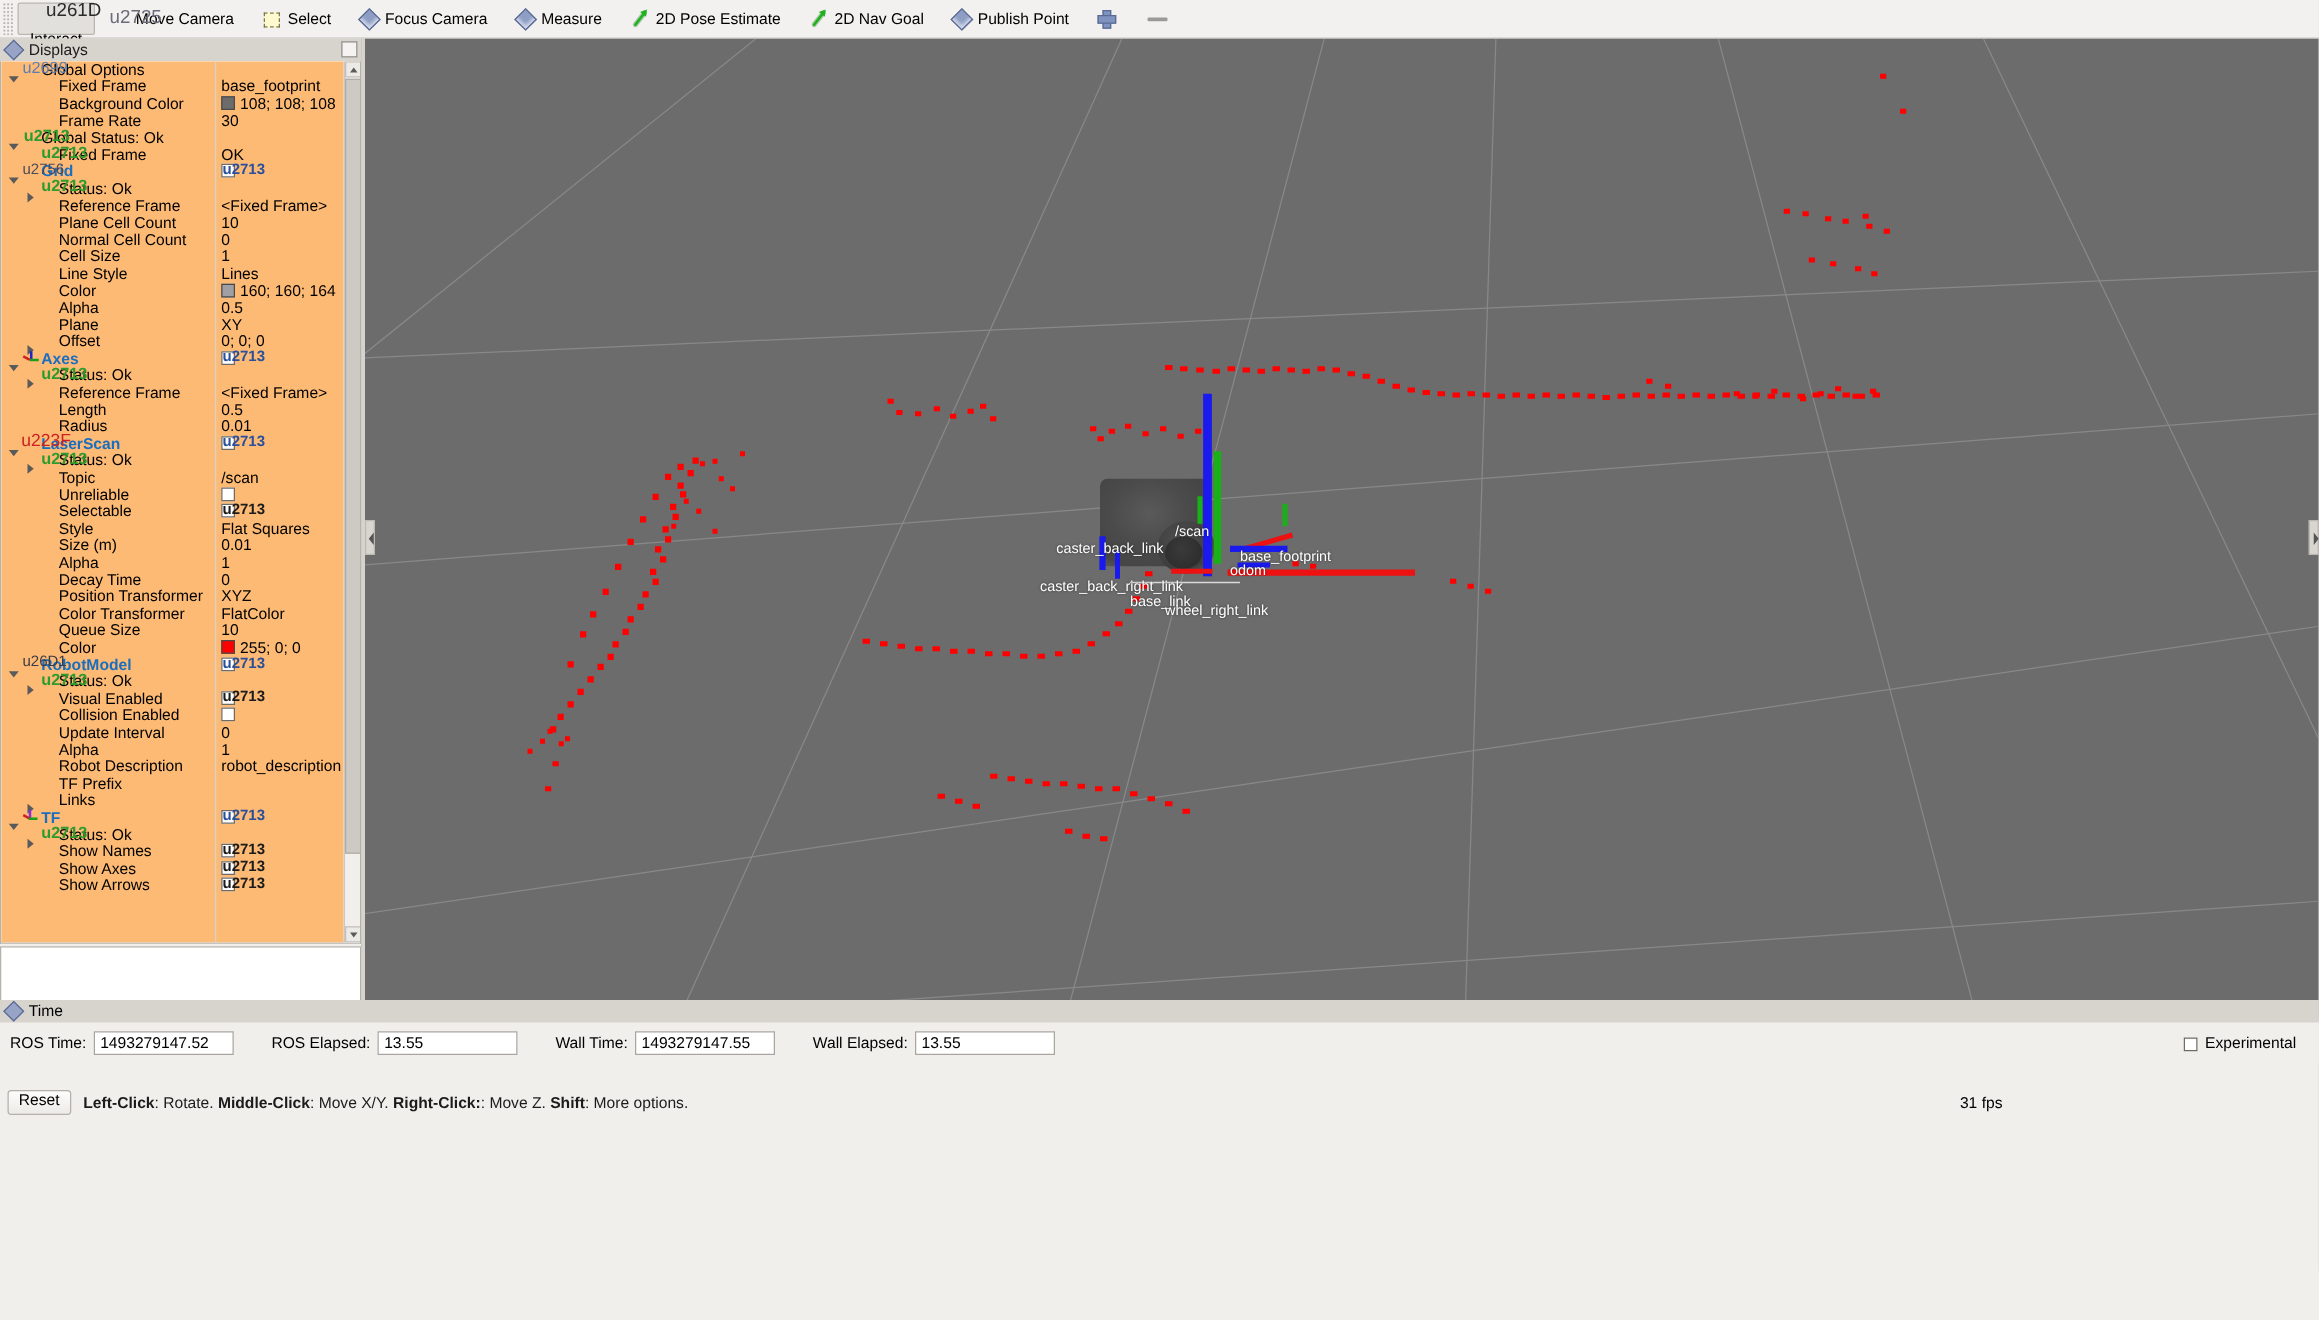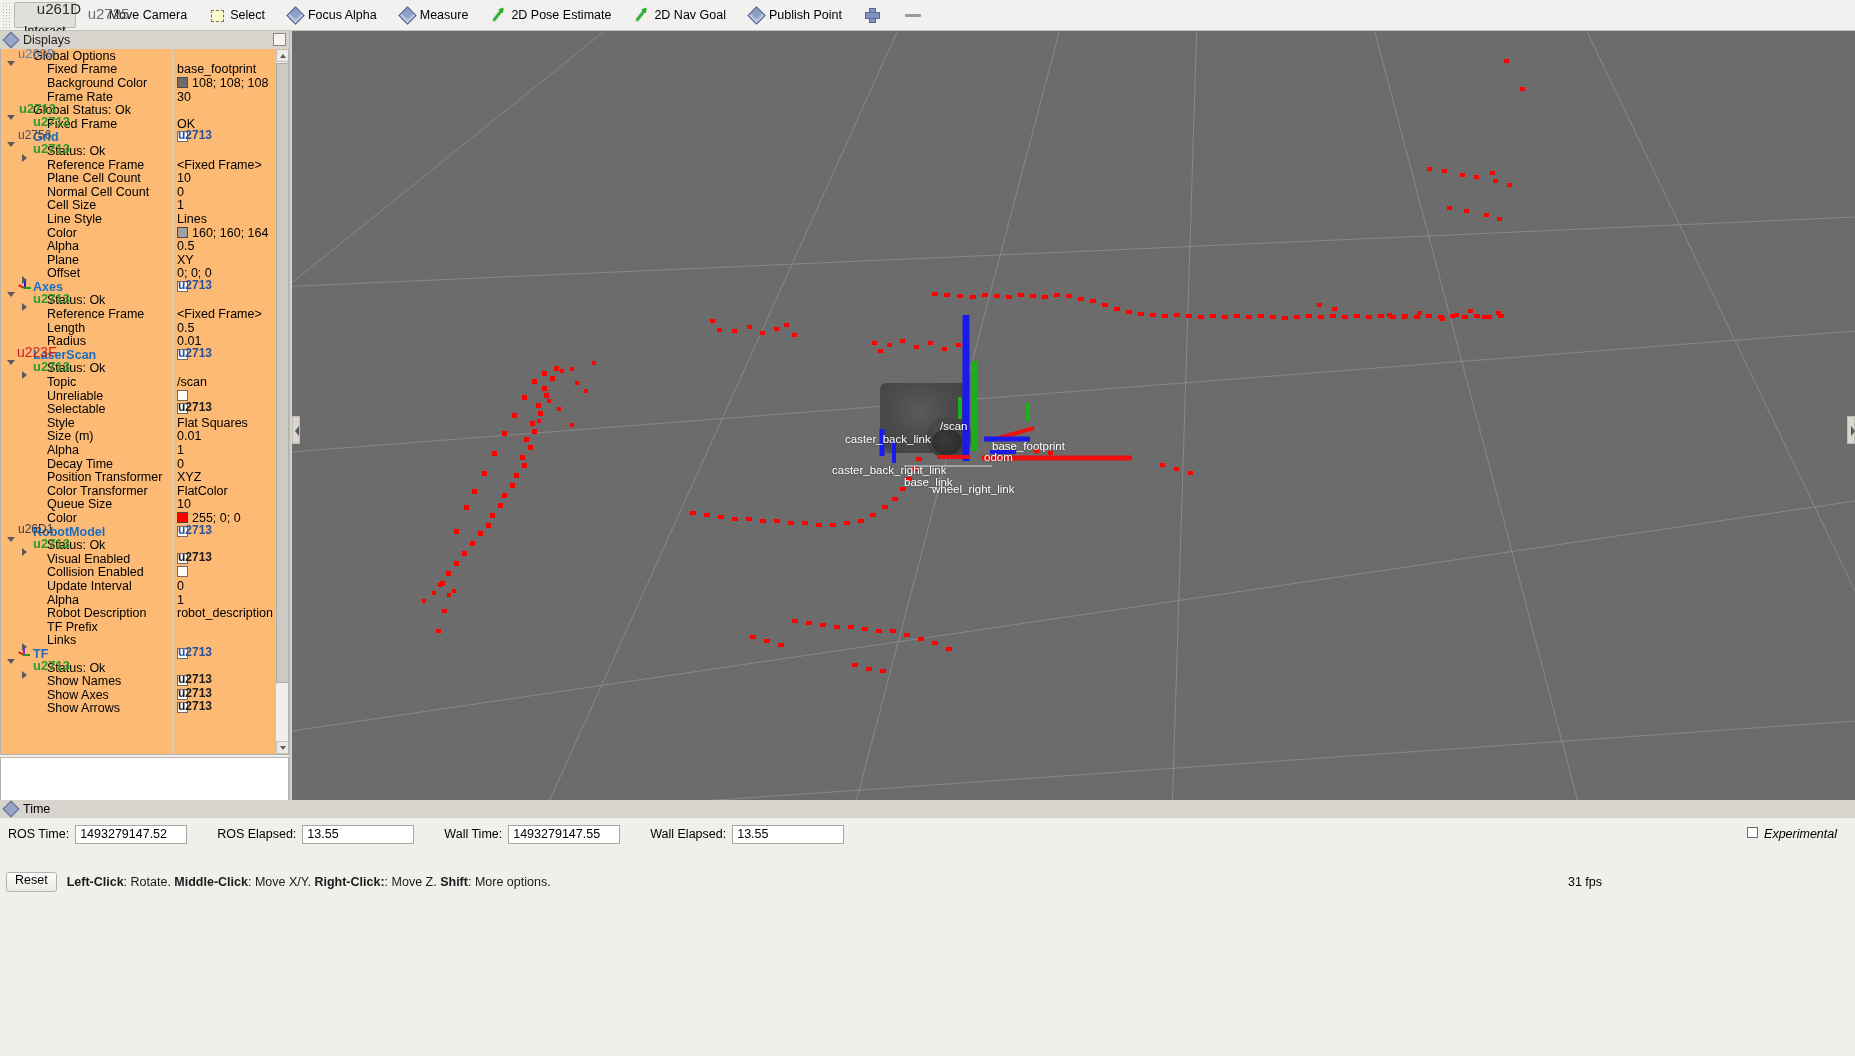--- a/index.html
+++ b/index.html
@@ -235,22 +235,22 @@
     content: ""; position: absolute; left: 1px; top: 1px;
     width: 10px; height: 10px; background: #97a4c6;
     border: 1px solid #5b6a93; transform: rotate(45deg);
   }
   #time-row { display: flex; align-items: center; height: 32px;
     padding: 0 8px; gap: 20px; font-size: 12.5px; }
   .tfield { height: 19px; width: 112px; border: 1px solid #a9a6a0;
     background: #fff; padding: 0 4px; font-size: 12.5px;
     display: flex; align-items: center; }
   .tlabel { white-space: nowrap; }
-  #experimental-wrap { margin-left: auto; display: flex; align-items: flex-start;
-    gap: 6px; padding-right: 10px; font-style: italic; }
+  #experimental-wrap { margin-left: auto; display: flex; align-items: flex-end;
+    gap: 6px; padding-right: 10px; }
 
   
   #statusbar {
     position: absolute; left: 0; top: 869px; width: 1616px; height: 26px;
     background: #f0efec; display: flex; align-items: center;
     padding: 0 6px; gap: 10px; font-size: 12.5px;
   }
   #reset-btn { height: 20px; padding: 0 8px; border: 1px solid #b4b1ab;
     border-radius: 3px; background: linear-gradient(#fdfdfc, #eceae6);
     font-size: 12.5px; cursor: default; }
@@ -273,21 +273,21 @@
         <div class="tb-btn">
           <span class="tb-icon ic-move"></span>
           <span>Move Camera</span>
         </div>
         <div class="tb-btn">
           <span class="tb-icon ic-select"></span>
           <span>Select</span>
         </div>
         <div class="tb-btn">
           <span class="tb-icon ic-diamond"></span>
-          <span>Focus Alpha</span>
+          <span>Focus Camera</span>
         </div>
         <div class="tb-btn">
           <span class="tb-icon ic-diamond"></span>
           <span>Measure</span>
         </div>
         <div class="tb-btn">
           <span class="tb-icon ic-arrow"></span>
           <span>2D Pose Estimate</span>
         </div>
         <div class="tb-btn">

